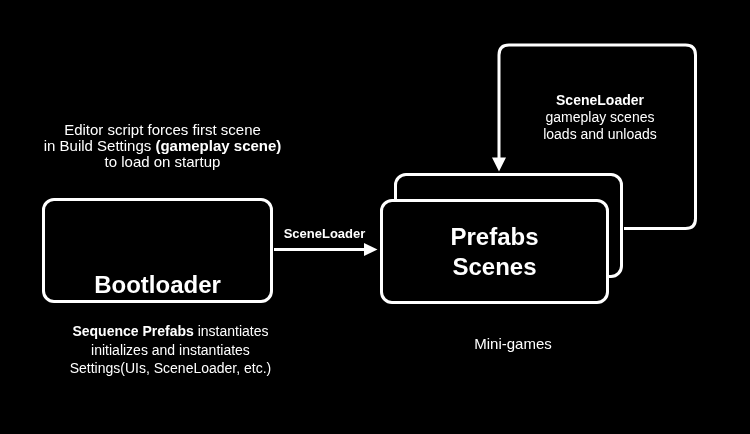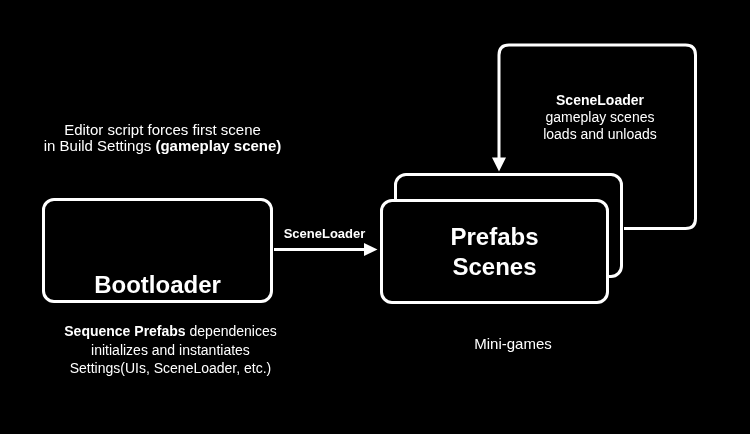--- a/index.html
+++ b/index.html
@@ -77,28 +77,29 @@
     <path d="M 624 228.5 H 685.5 Q 695.5 228.5 695.5 218.5 V 55 Q 695.5 45 685.5 45 H 509 Q 499 45 499 55 V 158.5" fill="none" stroke="#ffffff" stroke-width="3"></path>
     <polygon points="492,157.5 506,157.5 499,171.5" fill="#ffffff"></polygon>
 
     <line x1="274" y1="249.5" x2="364.5" y2="249.5" stroke="#ffffff" stroke-width="3"></line>
     <polygon points="364,243 364,256 377.5,249.5" fill="#ffffff"></polygon>
   </svg>
 
   <div class="note note-bootstrap">
     <div>Editor script forces first scene</div>
     <div><span>in Build Settings </span><b>(gameplay scene)</b></div>
+    <div>to load on startup</div>
   </div>
 
   <div class="box box-bootloader">
     <div class="box-label">Bootloader</div>
   </div>
 
   <div class="note note-sequence">
-    <div><b>Sequence Prefabs</b><span> dependenices</span></div>
+    <div><b>Sequence Prefabs</b><span> instantiates</span></div>
     <div>initializes and instantiates</div>
     <div>Settings(UIs, SceneLoader, etc.)</div>
   </div>
 
   <div class="edge-label">SceneLoader</div>
 
   <div class="box box-gameplay-back"></div>
 
   <div class="box box-gameplay-front">
     <div class="box-label">

